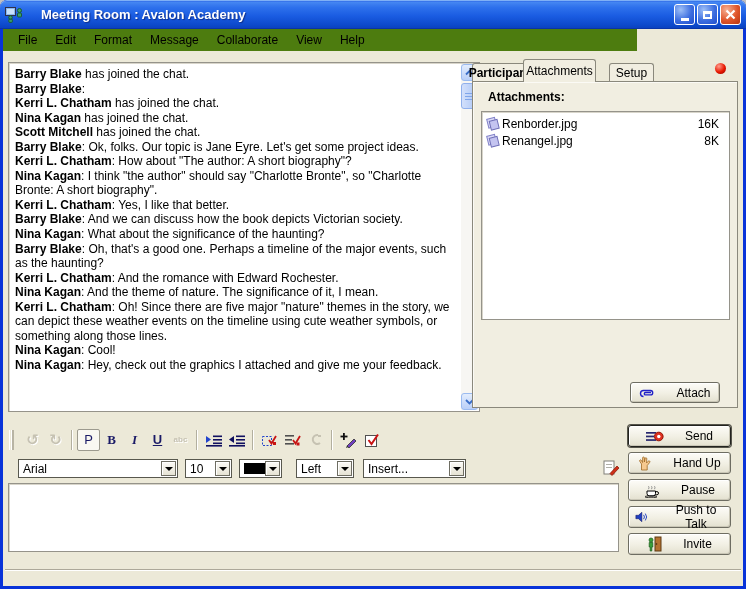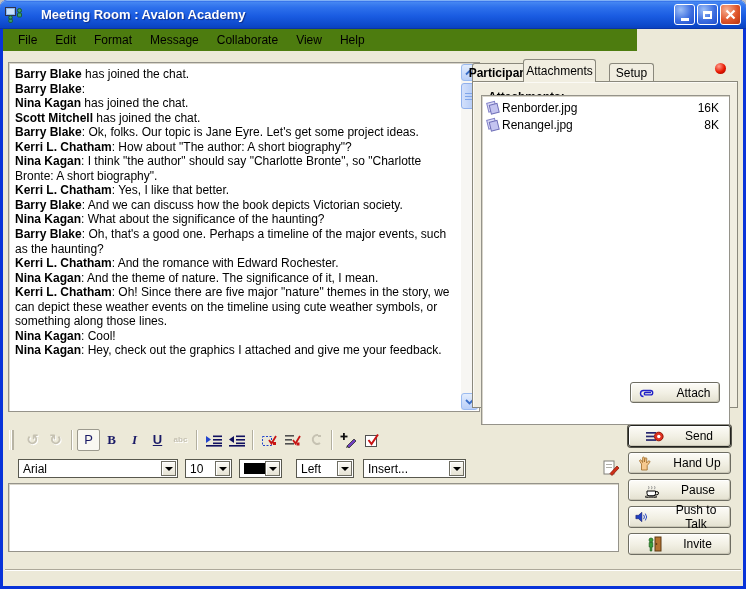--- a/index.html
+++ b/index.html
@@ -46,21 +46,21 @@
   
   .tab{position:absolute;height:19px;top:34px;background:#F1EEE1;
     border:1px solid #8A887C;border-bottom:none;border-radius:3px 3px 0 0;
     font-size:12px;display:flex;align-items:center;justify-content:center;z-index:1;}
   .tab.active{top:30px;height:23px;z-index:3;background:#F1EEE1;}
   .tabpage{position:absolute;left:469px;top:52px;width:266px;height:327px;background:#F1EEE1;
     border:1px solid #8A887C;box-shadow:inset 1px 1px 0 #FBFAF5;z-index:2;}
   .red-dot{position:absolute;left:712px;top:34px;width:11px;height:11px;border-radius:50%;
     background:radial-gradient(circle at 35% 30%,#FF9C8C,#E81800 55%,#8C0000 100%);}
   .attach-heading{position:absolute;left:485px;top:61px;font-size:12px;font-weight:bold;z-index:4;}
-  .listbox{position:absolute;left:478px;top:66px;width:249px;height:330px;background:#fff;
+  .listbox{position:absolute;left:478px;top:82px;width:249px;height:209px;background:#fff;
     border:1px solid #95938A;box-shadow:inset 1px 1px 0 #D8D5CA;z-index:4;padding:3px 2px;overflow:hidden;}
   .file-row{display:flex;align-items:center;height:17px;font-size:12px;color:#000;}
   .file-icon{width:18px;display:flex;justify-content:center;}
   .file-name{flex:1;}
   .file-size{margin-right:8px;}
   
   .btn{background:linear-gradient(180deg,#FDFCF8 0%,#F1EFE3 55%,#E3E0CF 100%);
     border:1px solid #6E6D62;border-radius:3px;
     box-shadow:inset 1px 1px 0 #fff, inset -1px -1px 0 #C9C6B6;
     font-size:12px;color:#000;display:flex;align-items:center;justify-content:center;gap:21px;}
@@ -142,20 +142,21 @@
         <span class="menu-item">View</span>
         <span class="menu-item">Help</span>
       </div>
 
     <div class="chatbox">
       <div class="chat-lines">
   <div class="msg"><b>Barry Blake</b><span> has joined the chat.</span></div>
 
   <div class="msg"><b>Barry Blake</b><span>:</span></div>
 
+  <div class="msg"><b>Kerri L. Chatham</b><span> has joined the chat.</span></div>
 
   <div class="msg"><b>Nina Kagan</b><span> has joined the chat.</span></div>
 
   <div class="msg"><b>Scott Mitchell</b><span> has joined the chat.</span></div>
 
   <div class="msg"><b>Barry Blake</b><span>: Ok, folks. Our topic is Jane Eyre. Let's get some project ideas.</span></div>
 
   <div class="msg"><b>Kerri L. Chatham</b><span>: How about "The author: A short biography"?</span></div>
 
   <div class="msg"><b>Nina Kagan</b><span>: I think "the author" should say "Charlotte Bronte", so "Charlotte Bronte: A short biography".</span></div>

